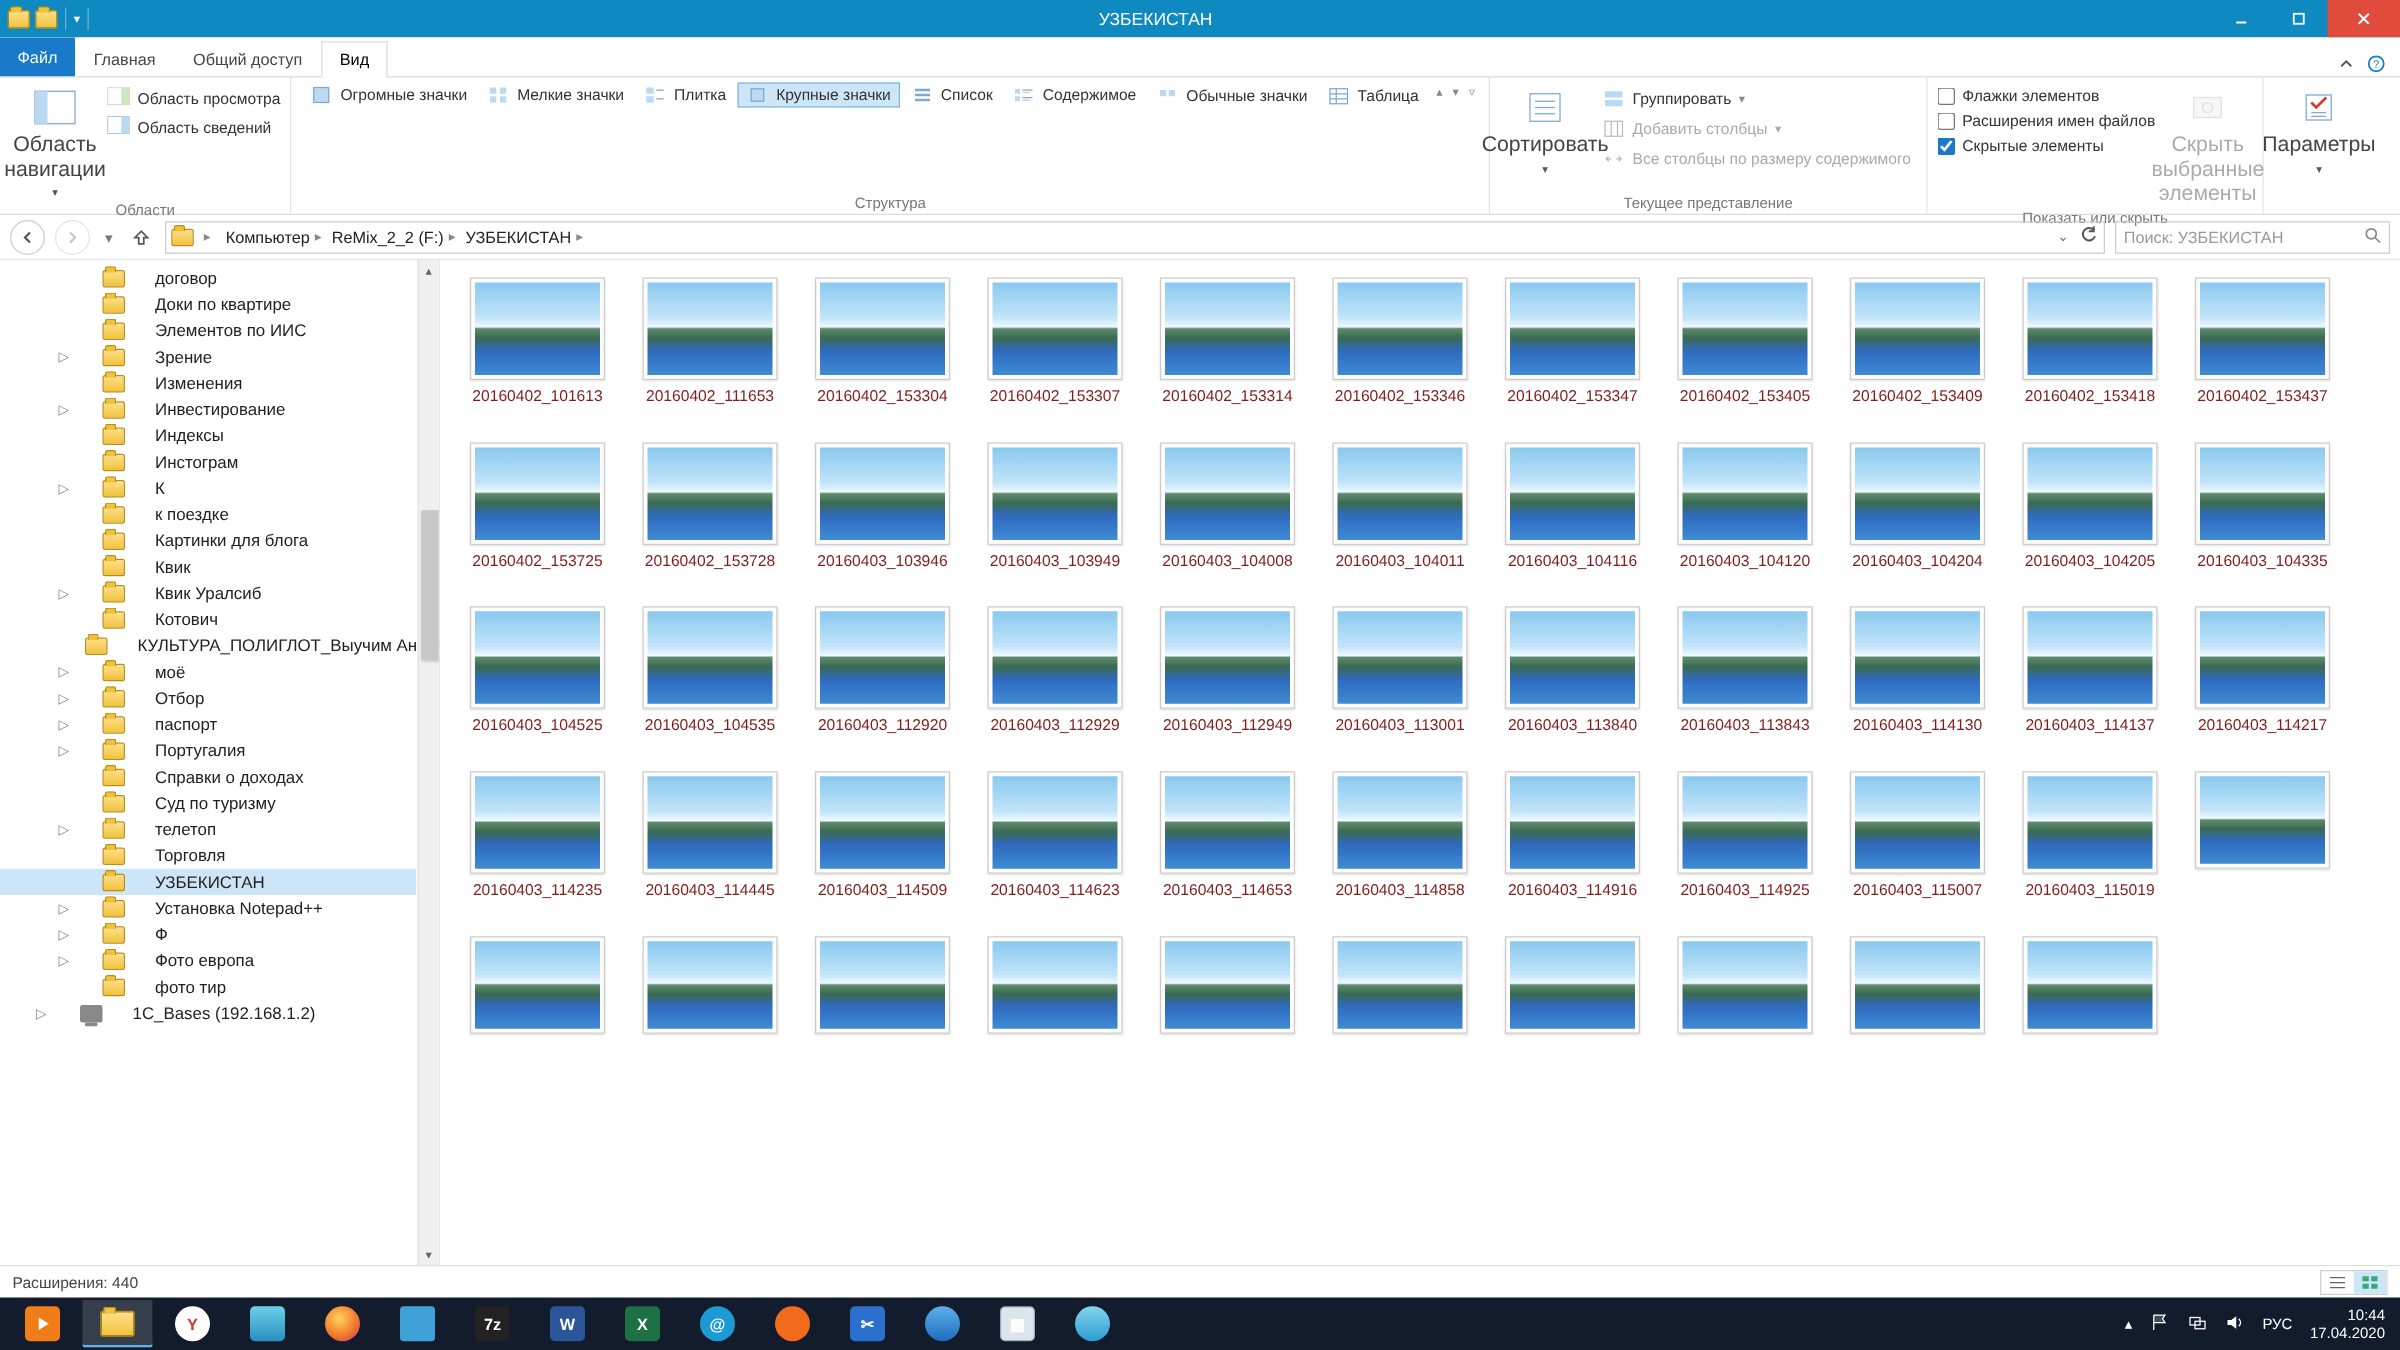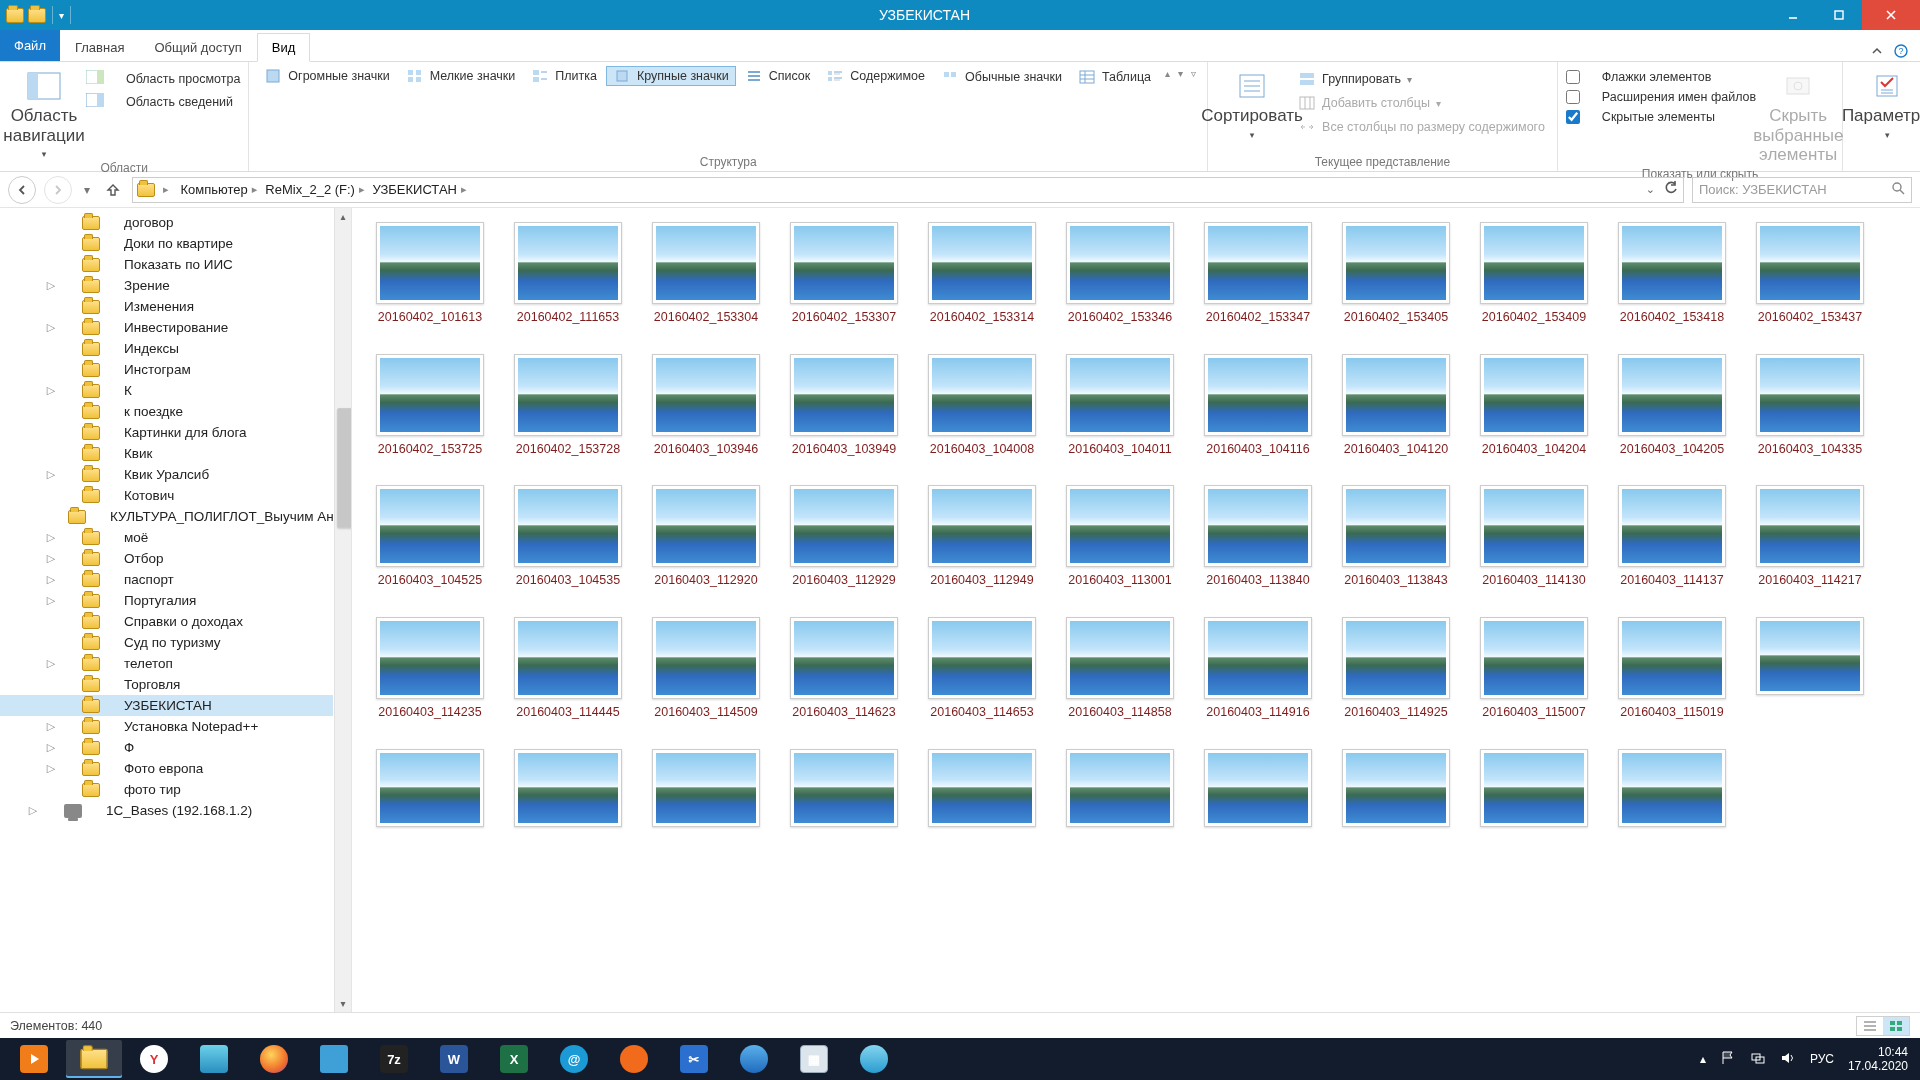--- a/index.html
+++ b/index.html
@@ -32,21 +32,21 @@
 .group-body { flex:1; display:flex; align-items:flex-start; gap:6px; }
 .group-label { text-align:center; color:#777; font-size:12px; padding-top:2px; }
 
 .bigbtn { display:flex; flex-direction:column; align-items:center; justify-content:center; width:72px; text-align:center; color:#444; gap:4px; padding-top:4px; }
 .bigbtn .ico { width:36px; height:32px; display:flex; align-items:center; justify-content:center; }
 .bigbtn .lbl { font-size:17px; line-height:1.15; }
 .bigbtn .dd { font-size:9px; color:#555; }
 .bigbtn.disabled { opacity:.45; }
 
 .checklist { display:flex; flex-direction:column; gap:6px; padding-top:4px; }
-.checkrow { display:flex; align-items:center; gap:22px; color:#333; white-space:nowrap; font-size:12.5px; }
+.checkrow { display:flex; align-items:center; gap:6px; color:#333; white-space:nowrap; font-size:12.5px; }
 .checkrow input { width:14px; height:14px; accent-color:#1979ca; }
 
 .layoutcol { display:flex; flex-direction:row; gap:2px; }
 .layoutbtn { display:flex; align-items:center; gap:6px; padding:2px 6px; border:1px solid transparent; font-size:12.5px; color:#333; white-space:nowrap; }
 .layoutbtn.sel { background:#cde6f7; border-color:#7fb7e0; }
 .layoutbtn .mini { width:18px; height:14px; display:inline-flex; align-items:center; justify-content:center; }
 
 .smallrow { display:flex; align-items:center; gap:6px; color:#333; font-size:12.5px; padding:2px 4px; white-space:nowrap; }
 .smallrow.disabled { color:#aaa; }
 .smallrow .mini { width:18px; height:14px; display:inline-flex; align-items:center; justify-content:center; }
@@ -446,21 +446,21 @@
           <span>договор</span>
         </div>
         <div class="tree-item" style="padding-left: 44px;">
           <span class="exp"></span>
           <span class="mini-folder"></span>
           <span>Доки по квартире</span>
         </div>
         <div class="tree-item" style="padding-left: 44px;">
           <span class="exp"></span>
           <span class="mini-folder"></span>
-          <span>Показать по ИИС</span>
+          <span>Элементов по ИИС</span>
         </div>
         <div class="tree-item" style="padding-left: 44px;">
           <span class="exp">▷</span>
           <span class="mini-folder"></span>
           <span>Зрение</span>
         </div>
         <div class="tree-item" style="padding-left: 44px;">
           <span class="exp"></span>
           <span class="mini-folder"></span>
           <span>Изменения</span>
@@ -905,21 +905,21 @@
         <div class="item row5">
           <div class="thumb">
             <div class="img"></div>
           </div>
         </div>
       </div>
   </div>
 </div>
 
 <div class="status">
-  <span><span>Элементов:</span> <span>440</span></span>
+  <span><span>Расширения:</span> <span>440</span></span>
   <div class="viewbtns">
     <div class="viewbtn">
         <svg width="14" height="12">
           <line x1="1" y1="2" x2="13" y2="2" stroke="#666"></line>
           <line x1="1" y1="6" x2="13" y2="6" stroke="#666"></line>
           <line x1="1" y1="10" x2="13" y2="10" stroke="#666"></line>
         </svg>
       </div>
     <div class="viewbtn active">
         <svg width="14" height="12">

